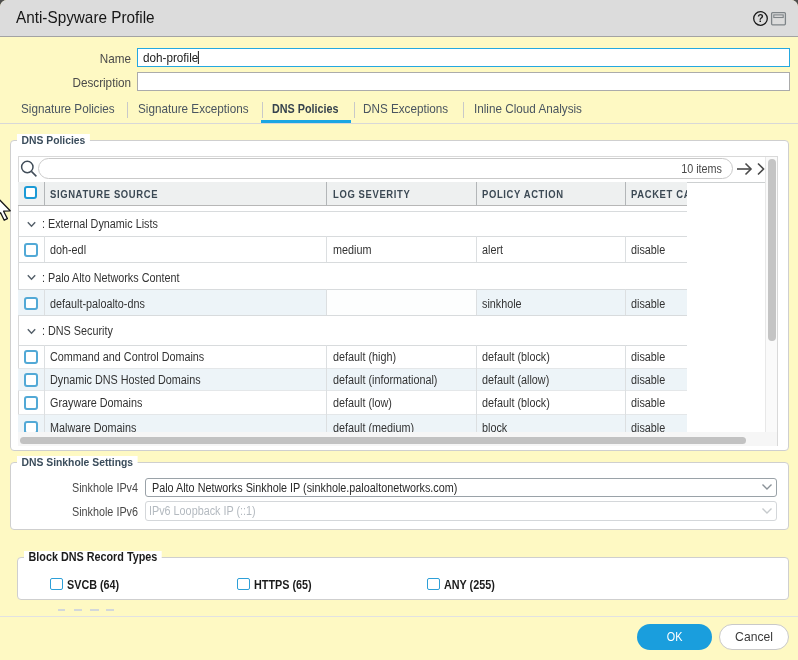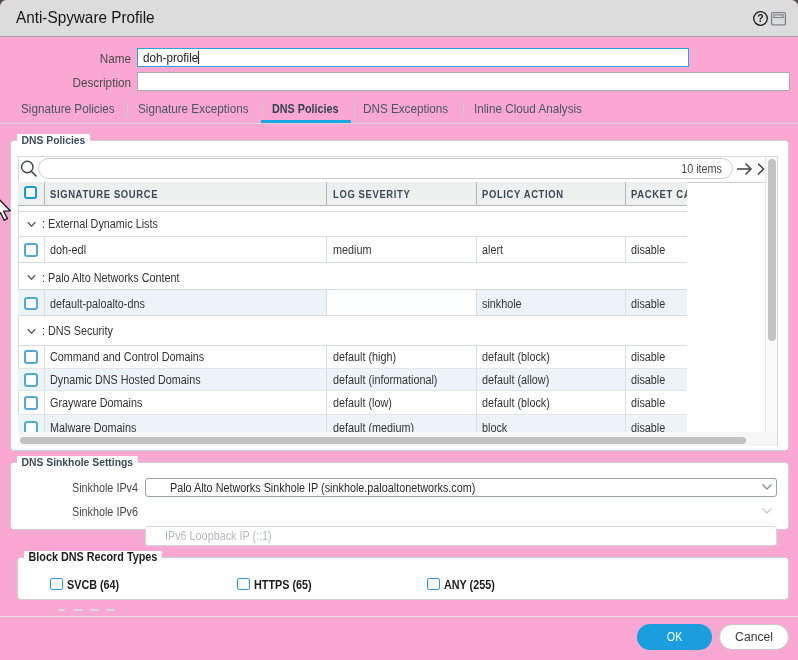--- a/index.html
+++ b/index.html
@@ -1,17 +1,17 @@
 <!DOCTYPE html>
 <html><head>
 <meta charset="utf-8">
 <style>
 * { margin:0; padding:0; box-sizing:border-box; }
 html,body { width:798px; height:660px; background:#4d4d4d; font-family:"Liberation Sans", sans-serif; }
-#dlg { position:absolute; left:0; top:0; width:798px; height:660px; background:#f9a8d4; border-radius:7px 7px 0 0; overflow:hidden; }
+#dlg { position:absolute; left:0; top:0; width:798px; height:660px; background:#fef9c3; border-radius:7px 7px 0 0; overflow:hidden; }
 .abs { position:absolute; }
 .tx { transform:scaleX(0.9); transform-origin:0 50%; }
 .txr { transform:scaleX(0.9); transform-origin:100% 50%; }
 .txc { transform:scaleX(0.9); transform-origin:50% 50%; }
 
 
 #titlebar { position:absolute; left:0; top:0; width:798px; height:37px; background:#dcdcdc; border-bottom:1px solid #a3a3a3; }
 #title { position:absolute; left:16px; top:0; line-height:36px; font-size:17px; color:#161616; }
 
 
@@ -45,21 +45,21 @@
       <circle cx="7.5" cy="7.5" r="6.8" fill="none" stroke="#1a1a1a" stroke-width="1.3"></circle>
       <text x="7.5" y="11.2" font-size="10.5" font-weight="bold" fill="#1a1a1a" text-anchor="middle" font-family="Liberation Sans">?</text>
     </svg>
     <svg class="abs" style="left:770px;top:11px;" width="17" height="15" viewBox="0 0 17 15">
       <rect x="1.6" y="1.6" width="13.8" height="12.2" rx="1" fill="none" stroke="#7e8488" stroke-width="1.3"></rect>
       <rect x="3.8" y="3.9" width="9.4" height="2.6" fill="none" stroke="#7e8488" stroke-width="1.1"></rect>
     </svg>
   </div>
 
   <div class="flabel txr" style="left:11px; top:51px;">Name</div>
-  <div class="finput" style="left:137px; top:48px; width:552px; height:19px; border:1.5px solid #25a8e0; padding:1px 0 0 5px;"><span class="tx" style="display:inline-block;">doh-profile<span style="display:inline-block;width:1px;height:13px;background:#000;vertical-align:-2px;"></span></span></div>
+  <div class="finput" style="left:137px; top:48px; width:653px; height:19px; border:1.5px solid #25a8e0; padding:1px 0 0 5px;"><span class="tx" style="display:inline-block;">doh-profile<span style="display:inline-block;width:1px;height:13px;background:#000;vertical-align:-2px;"></span></span></div>
   <div class="flabel txr" style="left:11px; top:75px;">Description</div>
   <div class="finput" style="left:137px; top:72px; width:653px; height:19px; border:1px solid #ababab;"></div>
 
   <div class="tab tx" style="left:20.5px;">Signature Policies</div>
   <div class="tabsep" style="left:127px;"></div>
   <div class="tab tx" style="left:137.5px;">Signature Exceptions</div>
   <div class="tabsep" style="left:261.5px;"></div>
   <div class="tab" style="left:271.5px; color:#36434e; font-weight:bold; transform:scaleX(0.83); transform-origin:0 50%;">DNS Policies</div>
   <div class="tabsep" style="left:353.5px;"></div>
   <div class="tab tx" style="left:363px;">DNS Exceptions</div>
@@ -186,26 +186,26 @@
     <div class="cell tx" style="left:464.5px; top:239px;">block</div>
     <div class="cell tx" style="left:613.5px; top:239px;">disable</div>
   </div>
 
   <div class="abs" style="left:20px; top:436.5px; width:726px; height:7px; border-radius:3.5px; background:#c2c2c2;"></div>
 
   <div class="fset" style="left:10px; top:462px; width:778.5px; height:68px;">
     <div class="legend tx" style="left:6px;">DNS Sinkhole Settings</div>
   </div>
   <div class="flabel txr" style="left:18px; top:481px; font-size:12px;">Sinkhole IPv4</div>
-  <div class="abs" style="left:145px; top:477.5px; width:632px; height:19.5px; border:1px solid #9aa2a8; border-radius:3px; background:#fff; font-size:12px; color:#2a2a2a; line-height:18px; padding-left:24px;"><span class="tx" style="display:inline-block;">Palo Alto Networks Sinkhole IP (sinkhole.paloaltonetworks.com)</span></div>
+  <div class="abs" style="left:145px; top:477.5px; width:632px; height:19.5px; border:1px solid #9aa2a8; border-radius:3px; background:#fff; font-size:12px; color:#2a2a2a; line-height:18px; padding-left:6px;"><span class="tx" style="display:inline-block;">Palo Alto Networks Sinkhole IP (sinkhole.paloaltonetworks.com)</span></div>
   <svg class="abs" style="left:761px; top:482px;" width="12" height="10" viewBox="0 0 12 10">
       <polyline points="1.5,2.5 6,7 10.5,2.5" fill="none" stroke="#8a9298" stroke-width="1.4"></polyline>
     </svg>
   <div class="flabel txr" style="left:18px; top:504.5px; font-size:12px;">Sinkhole IPv6</div>
-  <div class="abs" style="left:145px; top:501px; width:632px; height:19.5px; border:1px solid #d4d7da; border-radius:3px; background:#fff; font-size:12px; color:#b4bac0; line-height:18px; padding-left:19px;margin-top:25px;"><span class="tx" style="display:inline-block;">IPv6 Loopback IP (::1)</span></div>
+  <div class="abs" style="left:145px; top:501px; width:632px; height:19.5px; border:1px solid #d4d7da; border-radius:3px; background:#fff; font-size:12px; color:#b4bac0; line-height:18px; padding-left:3px;"><span class="tx" style="display:inline-block;">IPv6 Loopback IP (::1)</span></div>
   <svg class="abs" style="left:761px; top:505.5px;" width="12" height="10" viewBox="0 0 12 10">
       <polyline points="1.5,2.5 6,7 10.5,2.5" fill="none" stroke="#c6cacd" stroke-width="1.4"></polyline>
     </svg>
 
   <div class="fset" style="left:17px; top:557px; width:772px; height:43px;">
     <div class="legend tx" style="left:6px; font-size:12px; color:#1c1c1c;">Block DNS Record Types</div>
   </div>
   <div class="abs" style="left:50px; top:577.5px; width:12.5px; height:12.5px; border:1.5px solid #2d9fd8; border-radius:2px; background:#fff;"></div>
   <div class="abs tx" style="left:67px; top:578px; font-size:12px; font-weight:bold; color:#1c1c1c;">SVCB (64)</div>
   <div class="abs" style="left:237px; top:577.5px; width:12.5px; height:12.5px; border:1.5px solid #2d9fd8; border-radius:2px; background:#fff;"></div>

